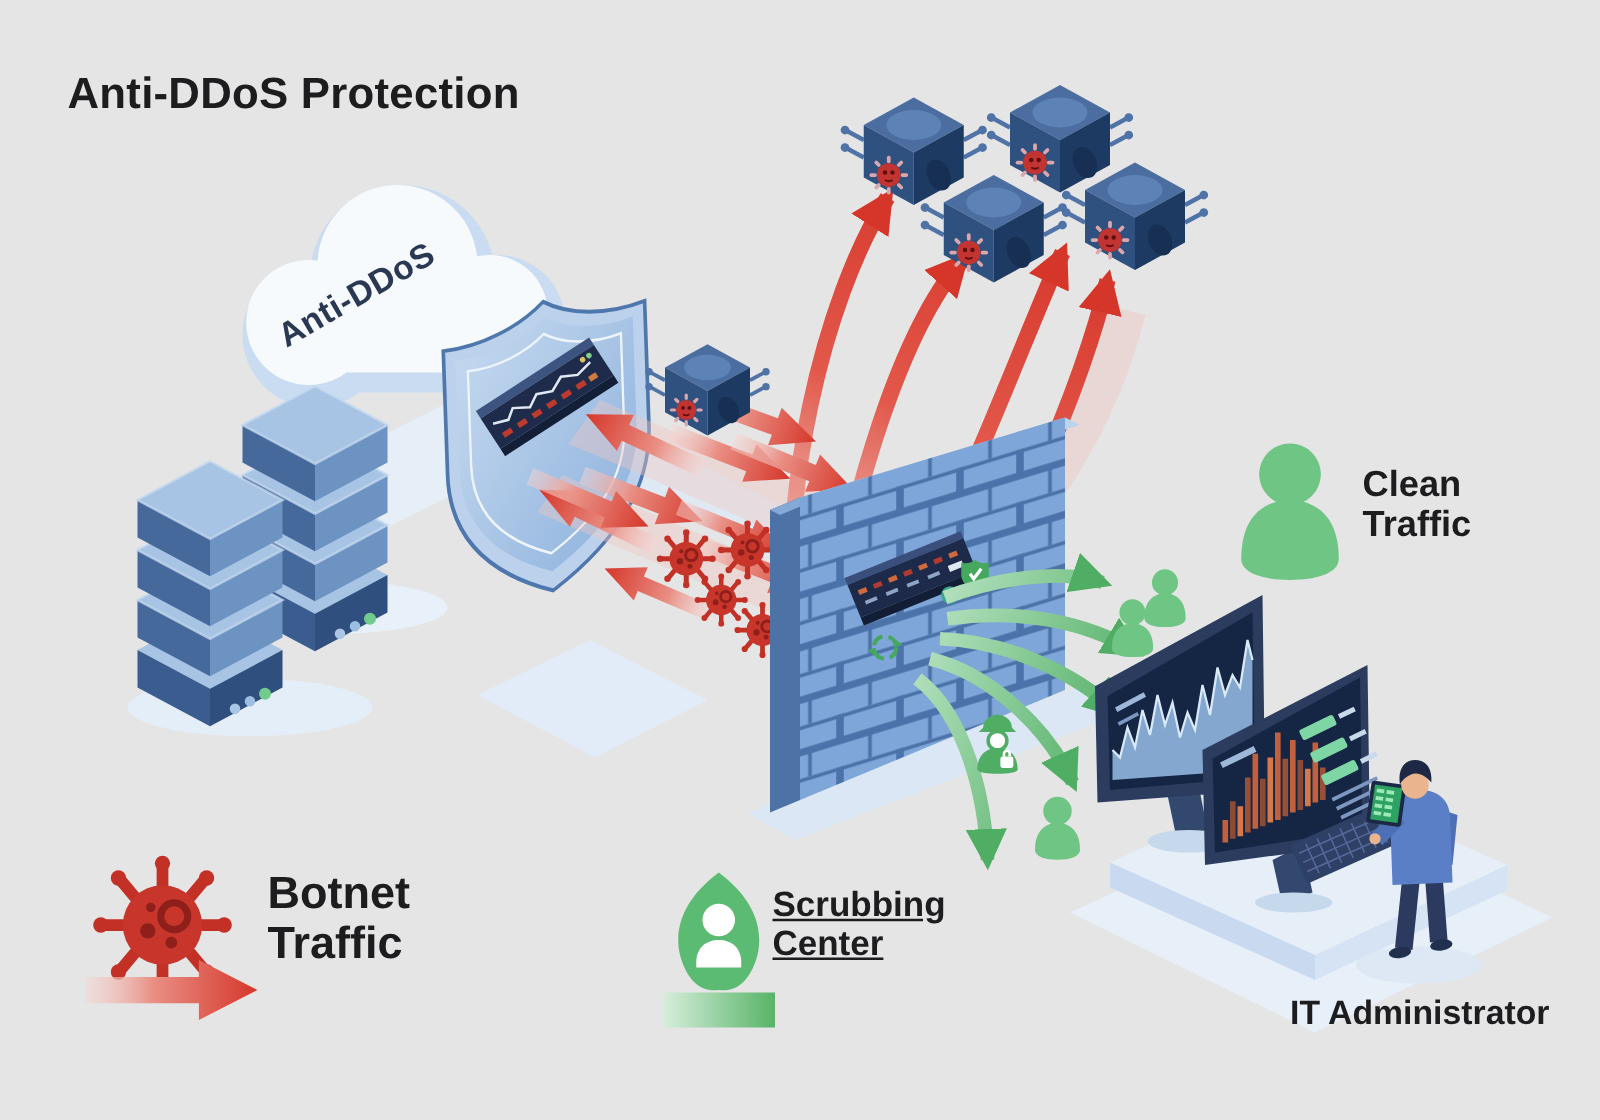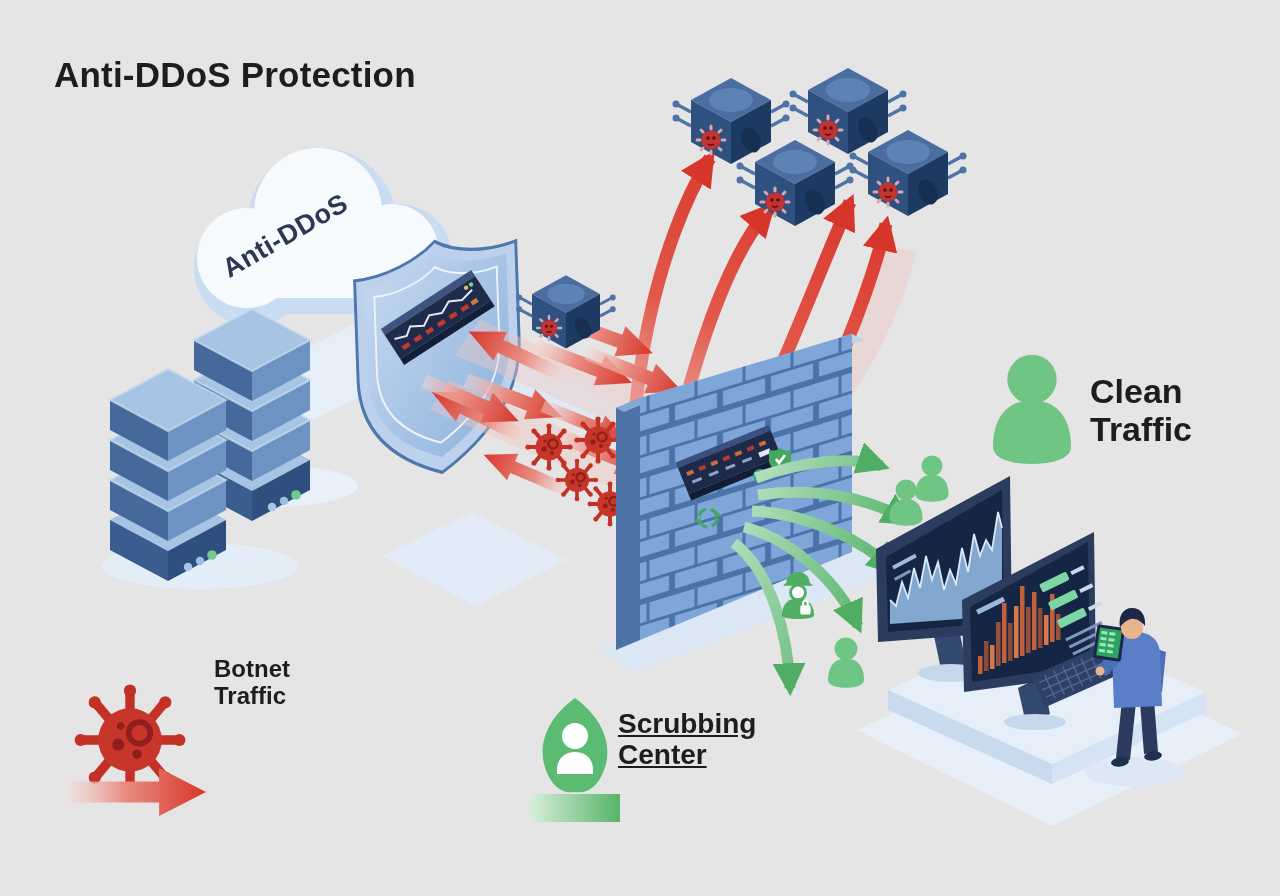--- a/index.html
+++ b/index.html
@@ -2,22 +2,22 @@
 <html><head>
 <meta charset="utf-8">
 <style>
   html,body{margin:0;padding:0;background:#ffffff;}
   .scene{position:relative;width:1280px;height:896px;background:#e5e5e5;overflow:hidden;
          font-family:"Liberation Sans",sans-serif;}
   .scene svg{position:absolute;left:0;top:0;}
   .lbl{position:absolute;font-weight:700;color:#1d1d20;line-height:1.12;white-space:pre-line;}
   .lbl-title{left:54px;top:55px;font-size:35px;letter-spacing:.2px;}
   .lbl-ddos{left:1000px;top:110px;font-size:29px;}
-  .lbl-clean{left:1090px;top:372px;font-size:34px;width:125px;}
-  .lbl-botnet{left:214px;top:656px;font-size:24px;width:145px;}
+  .lbl-clean{left:1090px;top:372px;font-size:29px;width:125px;}
+  .lbl-botnet{left:214px;top:694px;font-size:36px;width:145px;}
   .lbl-scrub{left:618px;top:708px;font-size:28px;width:175px;text-decoration:underline;}
   .lbl-admin{left:1032px;top:795px;font-size:27px;font-weight:600;}
   .lbl-cloud{left:212px;top:208px;width:190px;font-size:27px;color:#2a3854;
              transform:rotate(-30deg);letter-spacing:.5px;}
 </style>
 </head>
 <body>
 
 <div class="scene">
 
@@ -420,14 +420,15 @@
   <path d="M557,770 C557,758 565,752 575,752 C585,752 593,758 593,770 L593,774 L557,774 Z" fill="#ffffff"></path>
 </g>
 <rect x="530" y="794" width="90" height="28" fill="url(#gradBar)"></rect>
 </svg>
 
 <div class="lbl lbl-title">Anti-DDoS Protection</div>
 <div class="lbl lbl-cloud">Anti-DDoS</div>
 <div class="lbl lbl-clean">Clean Traffic</div>
 <div class="lbl lbl-botnet">Botnet Traffic</div>
 <div class="lbl lbl-scrub">Scrubbing Center</div>
+<div class="lbl lbl-admin">IT Administrator</div>
 
 </div>
 
 </body></html>

